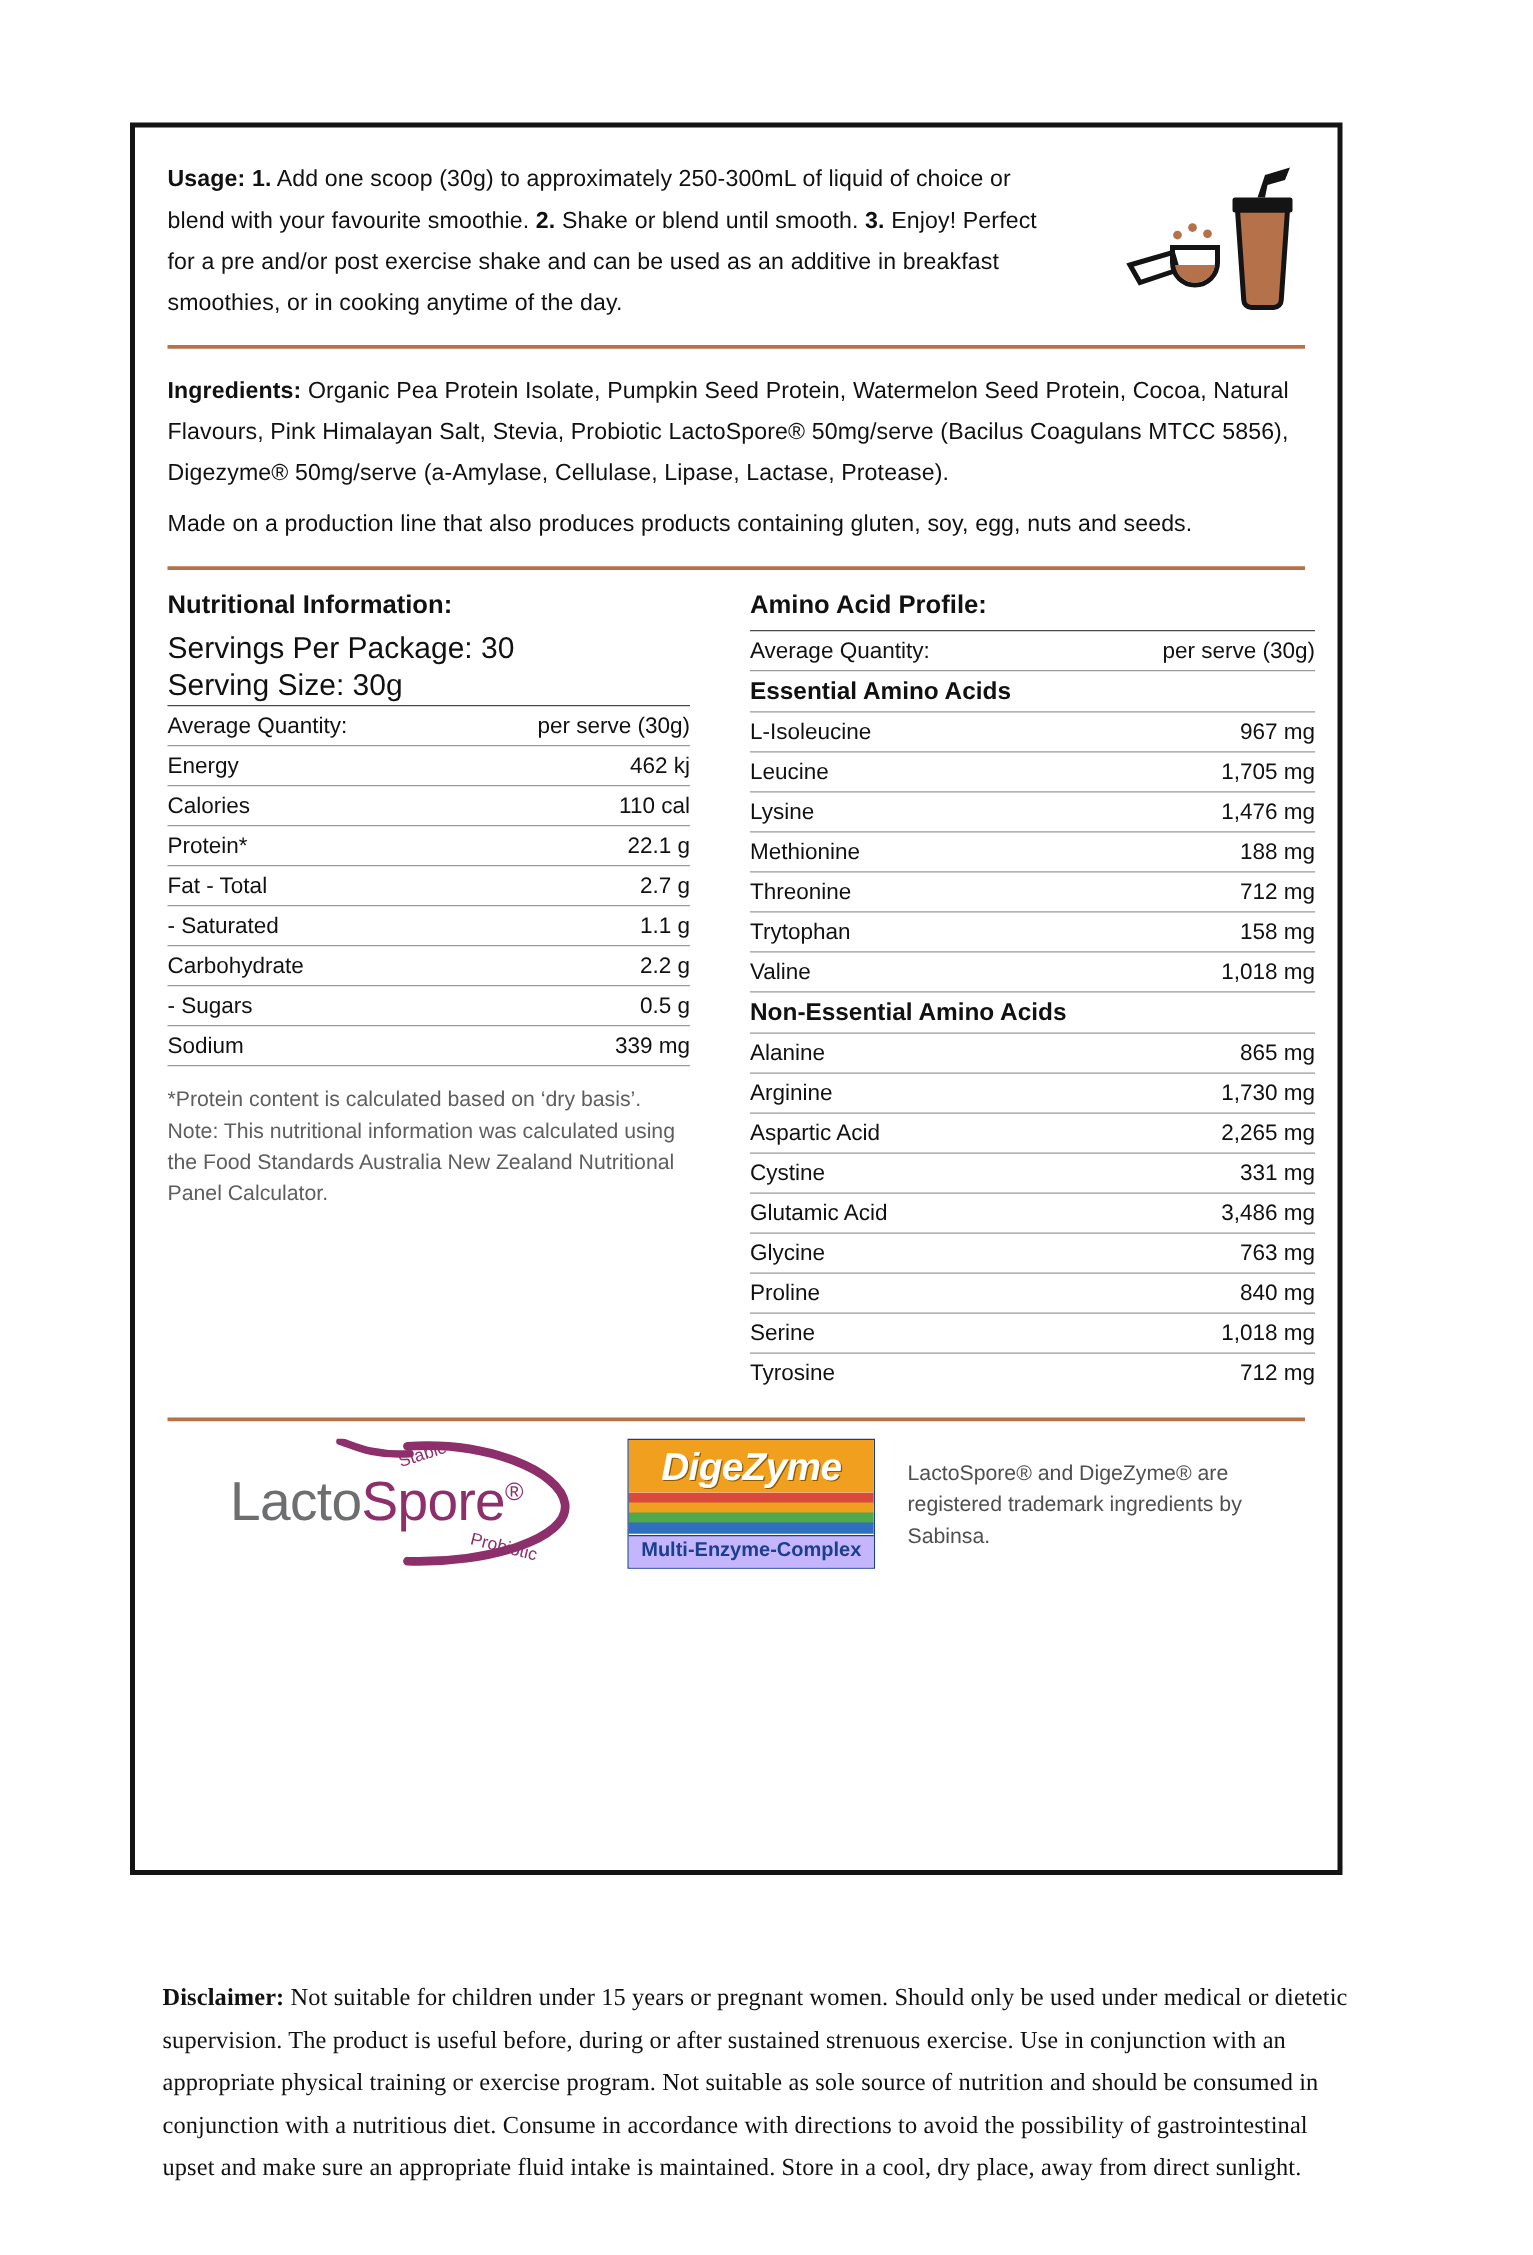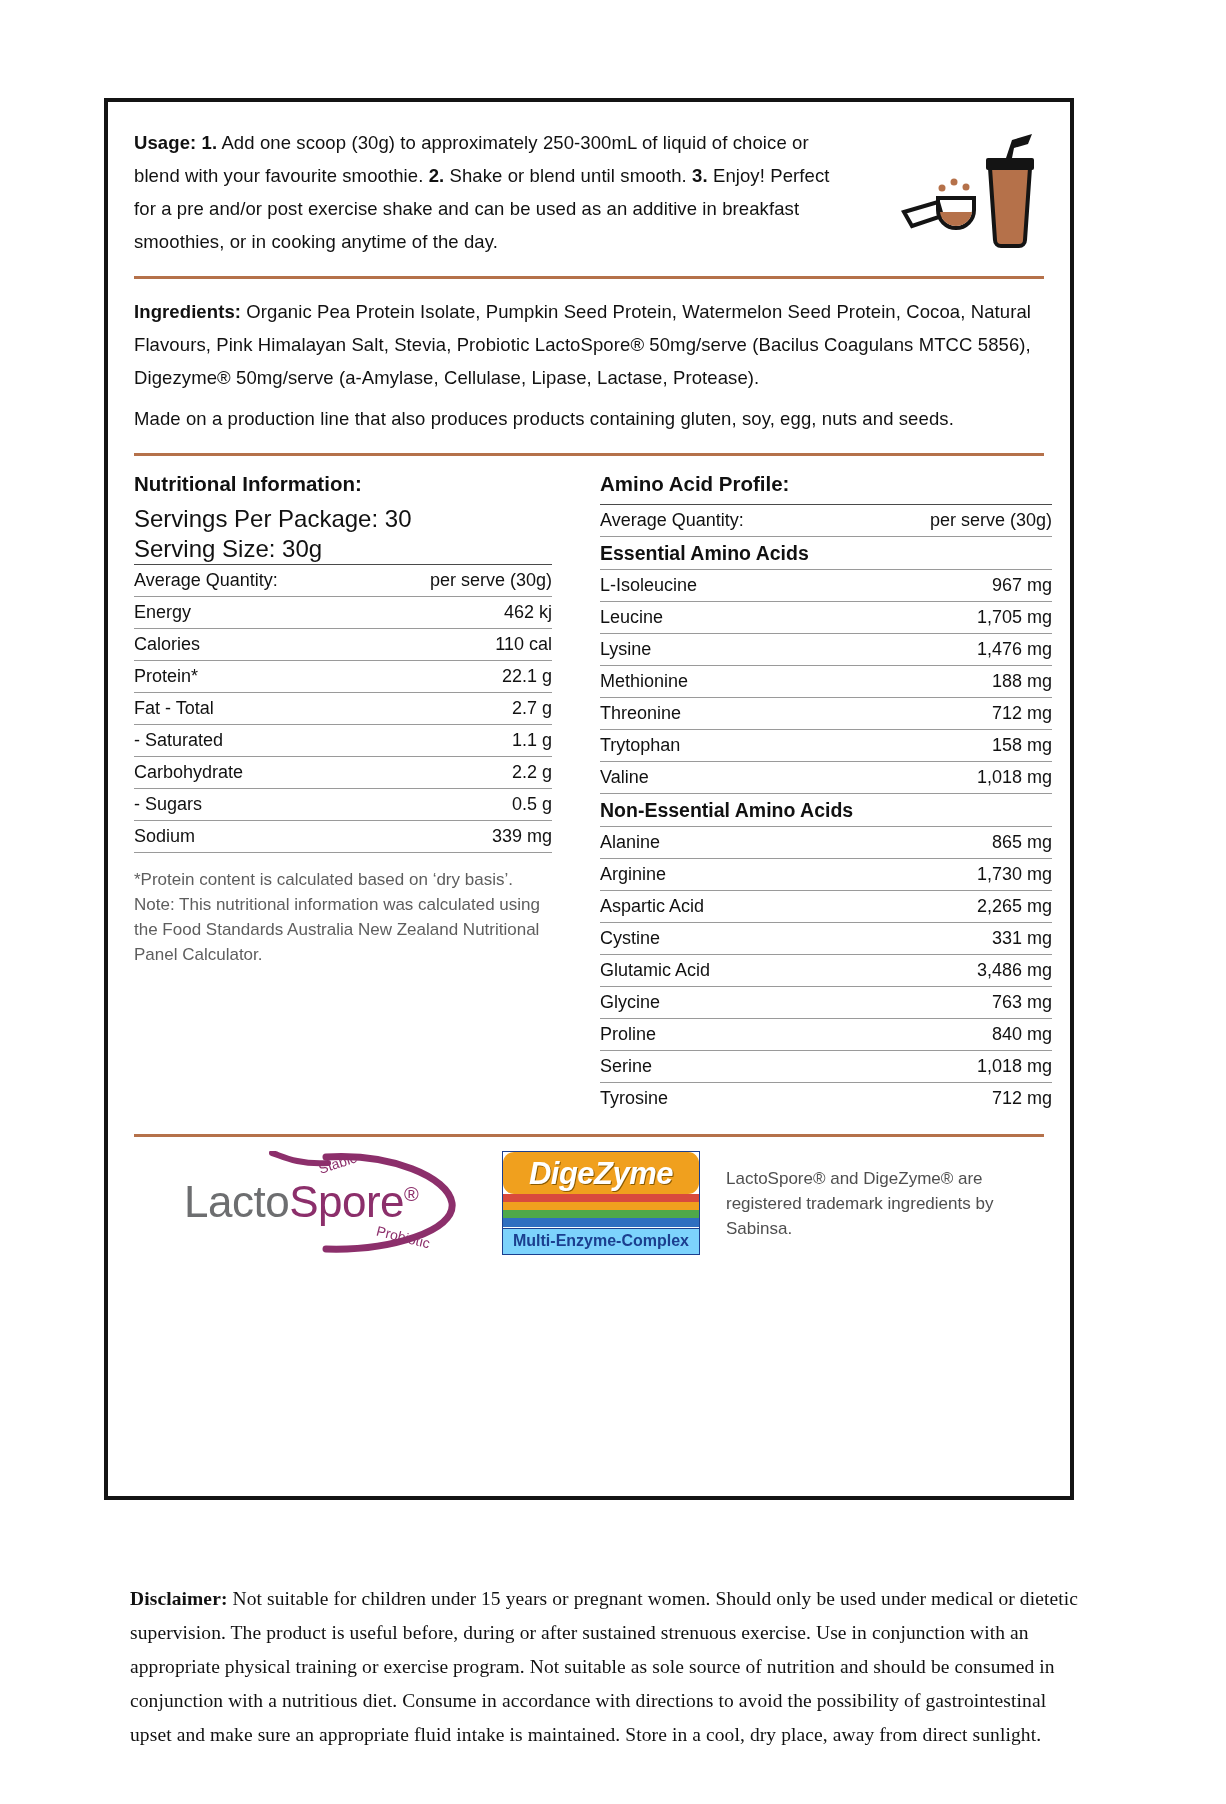--- a/index.html
+++ b/index.html
@@ -160,34 +160,33 @@
   .digezyme {
     width: 196px;
     flex: 0 0 auto;
     border: 1px solid #1b3f8f;
     background: #ffffff;
   }
   .dz-top {
     background: #f0a01e;
     text-align: center;
     padding: 4px 0 2px 0;
-    border-radius: 11px;
   }
   .dz-top span {
     font-size: 31px;
     font-weight: bold;
     font-style: italic;
     color: #ffffff;
     text-shadow: 1px 1px 0 #8a5a00;
     letter-spacing: -0.5px;
   }
   .dz-stripes { height: 34px; position: relative; overflow: hidden; }
   .dz-stripes div { position: absolute; left: 0; right: 0; height: 9px; }
   .dz-bottom {
-    background: #7dd3fc;
+    background: #c4b5fd;
     text-align: center;
     border-top: 1px solid #1b3f8f;
     padding: 3px 0 4px 0;
   }
   .dz-bottom span {
     font-size: 16px;
     font-weight: bold;
     color: #1b3f8f;
   }
   .logo-note {

